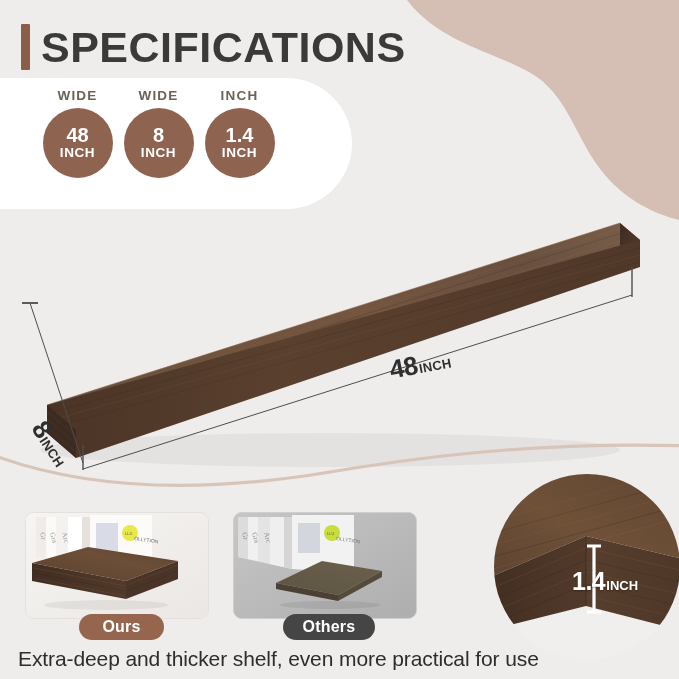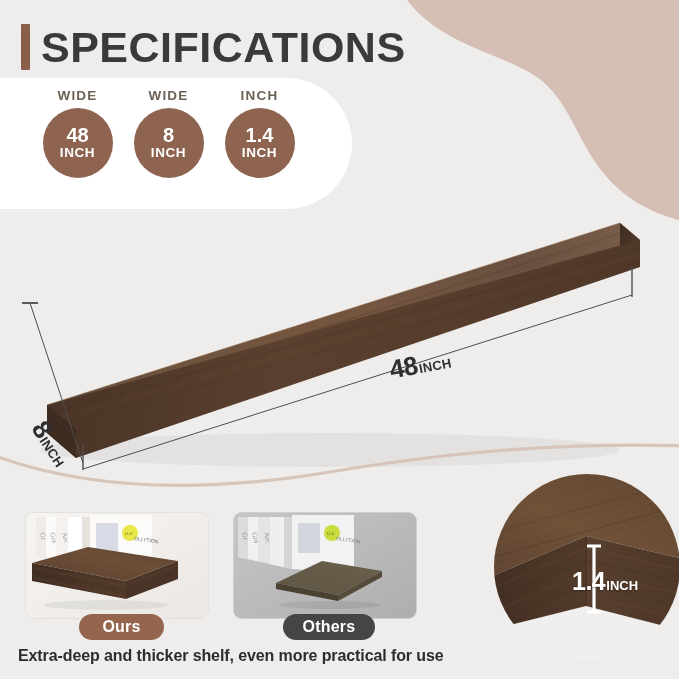--- a/index.html
+++ b/index.html
@@ -49,21 +49,21 @@
     position: absolute;
     left: -20px; top: 78px;
     width: 372px; height: 131px;
     background: #ffffff;
     border-radius: 0 80px 80px 0;
   }
   .spec-items {
     position: absolute;
     left: 42px; top: 88px;
     display: flex;
-    gap: 20px;
+    gap: 10px;
   }
   .spec-item {
     width: 71px;
     display: flex;
     flex-direction: column;
     align-items: center;
   }
   .spec-label {
     font-size: 13.5px;
     font-weight: bold;
@@ -159,25 +159,24 @@
     background: #95654e;
   }
   #pill-others {
     left: 283px; width: 92px;
     background: #454545;
   }
 
   .caption {
     position: absolute;
     left: 18px; top: 647px;
-    font-size: 16px;
+    font-size: 21px;
     color: #2d2d2d;
     letter-spacing: -0.1px;
     white-space: nowrap;
-    font-weight: bold;
   }
 
   
   .detail-circle {
     position: absolute;
     left: 494px; top: 474px;
     width: 186px; height: 186px;
     border-radius: 50%;
     overflow: hidden;
   }

